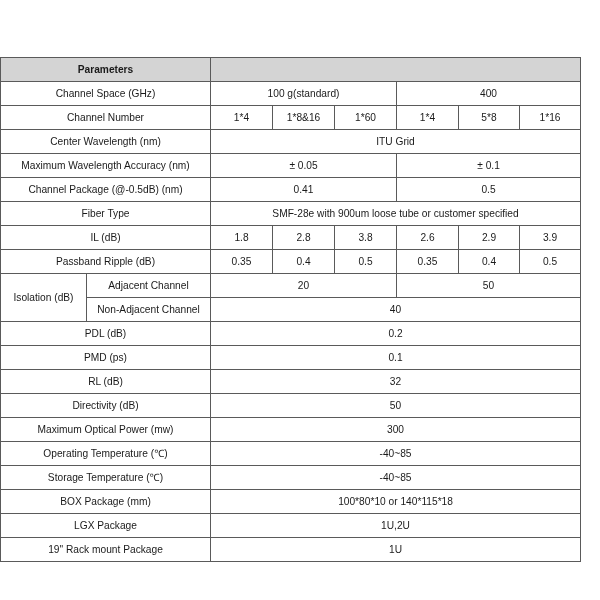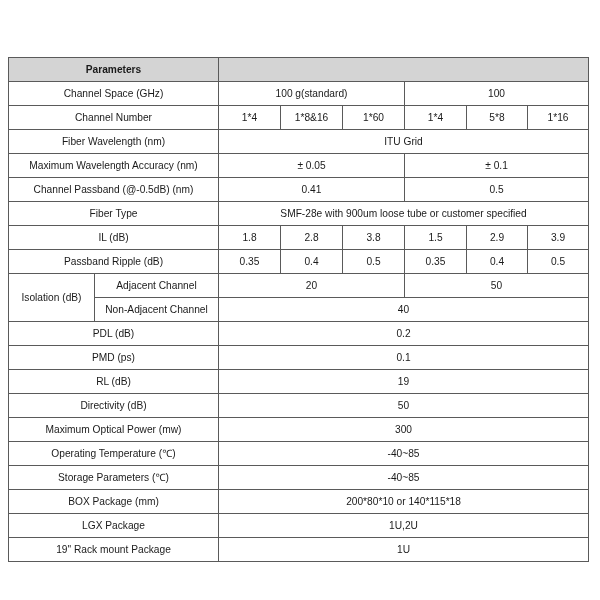--- a/index.html
+++ b/index.html
@@ -5,21 +5,21 @@
   html, body {
     margin: 0;
     padding: 0;
     width: 600px;
     height: 600px;
     background: #ffffff;
     font-family: "Liberation Sans", sans-serif;
   }
   #spec-wrap {
     position: absolute;
-    left: 8px;
+    left: 0;
     top: 57px;
     width: 580px;
   }
   table.spec {
     border-collapse: collapse;
     table-layout: fixed;
     width: 580px;
     background: #ffffff;
   }
   table.spec td {
@@ -63,55 +63,55 @@
       <col style="width:61px">
     </colgroup>
     <tbody>
         <tr>
           <td class="hdr" colspan="2">Parameters</td>
           <td class="hdr" colspan="6"></td>
         </tr>
         <tr>
           <td colspan="2" class="label">Channel Space (GHz)</td>
           <td colspan="3">100 g(standard)</td>
-          <td colspan="3">100</td>
+          <td colspan="3">400</td>
         </tr>
         <tr>
           <td colspan="2" class="label">Channel Number</td>
           <td>1*4</td>
           <td>1*8&amp;16</td>
           <td>1*60</td>
           <td>1*4</td>
           <td>5*8</td>
           <td>1*16</td>
         </tr>
         <tr>
-          <td colspan="2" class="label">Fiber Wavelength (nm)</td>
+          <td colspan="2" class="label">Center Wavelength (nm)</td>
           <td colspan="6">ITU Grid</td>
         </tr>
         <tr>
           <td colspan="2" class="label">Maximum Wavelength Accuracy (nm)</td>
           <td colspan="3">± 0.05</td>
           <td colspan="3">± 0.1</td>
         </tr>
         <tr>
-          <td colspan="2" class="label">Channel Passband (@-0.5dB) (nm)</td>
+          <td colspan="2" class="label">Channel Package (@-0.5dB) (nm)</td>
           <td colspan="3">0.41</td>
           <td colspan="3">0.5</td>
         </tr>
         <tr>
           <td colspan="2" class="label">Fiber Type</td>
           <td colspan="6">SMF-28e with 900um loose tube or customer specified</td>
         </tr>
         <tr>
           <td colspan="2" class="label">IL (dB)</td>
           <td>1.8</td>
           <td>2.8</td>
           <td>3.8</td>
-          <td>1.5</td>
+          <td>2.6</td>
           <td>2.9</td>
           <td>3.9</td>
         </tr>
         <tr>
           <td colspan="2" class="label">Passband Ripple (dB)</td>
           <td>0.35</td>
           <td>0.4</td>
           <td>0.5</td>
           <td>0.35</td>
           <td>0.4</td>
@@ -130,41 +130,41 @@
         <tr>
           <td colspan="2" class="label">PDL (dB)</td>
           <td colspan="6">0.2</td>
         </tr>
         <tr>
           <td colspan="2" class="label">PMD (ps)</td>
           <td colspan="6">0.1</td>
         </tr>
         <tr>
           <td colspan="2" class="label">RL (dB)</td>
-          <td colspan="6">19</td>
+          <td colspan="6">32</td>
         </tr>
         <tr>
           <td colspan="2" class="label">Directivity (dB)</td>
           <td colspan="6">50</td>
         </tr>
         <tr>
           <td colspan="2" class="label">Maximum Optical Power (mw)</td>
           <td colspan="6">300</td>
         </tr>
         <tr>
           <td colspan="2" class="label">Operating Temperature (℃)</td>
           <td colspan="6">-40~85</td>
         </tr>
         <tr>
-          <td colspan="2" class="label">Storage Parameters (℃)</td>
+          <td colspan="2" class="label">Storage Temperature (℃)</td>
           <td colspan="6">-40~85</td>
         </tr>
         <tr>
           <td colspan="2" class="label">BOX Package (mm)</td>
-          <td colspan="6">200*80*10 or 140*115*18</td>
+          <td colspan="6">100*80*10 or 140*115*18</td>
         </tr>
         <tr>
           <td colspan="2" class="label">LGX Package</td>
           <td colspan="6">1U,2U</td>
         </tr>
         <tr>
           <td colspan="2" class="label">19" Rack mount Package</td>
           <td colspan="6">1U</td>
         </tr>
       </tbody>

